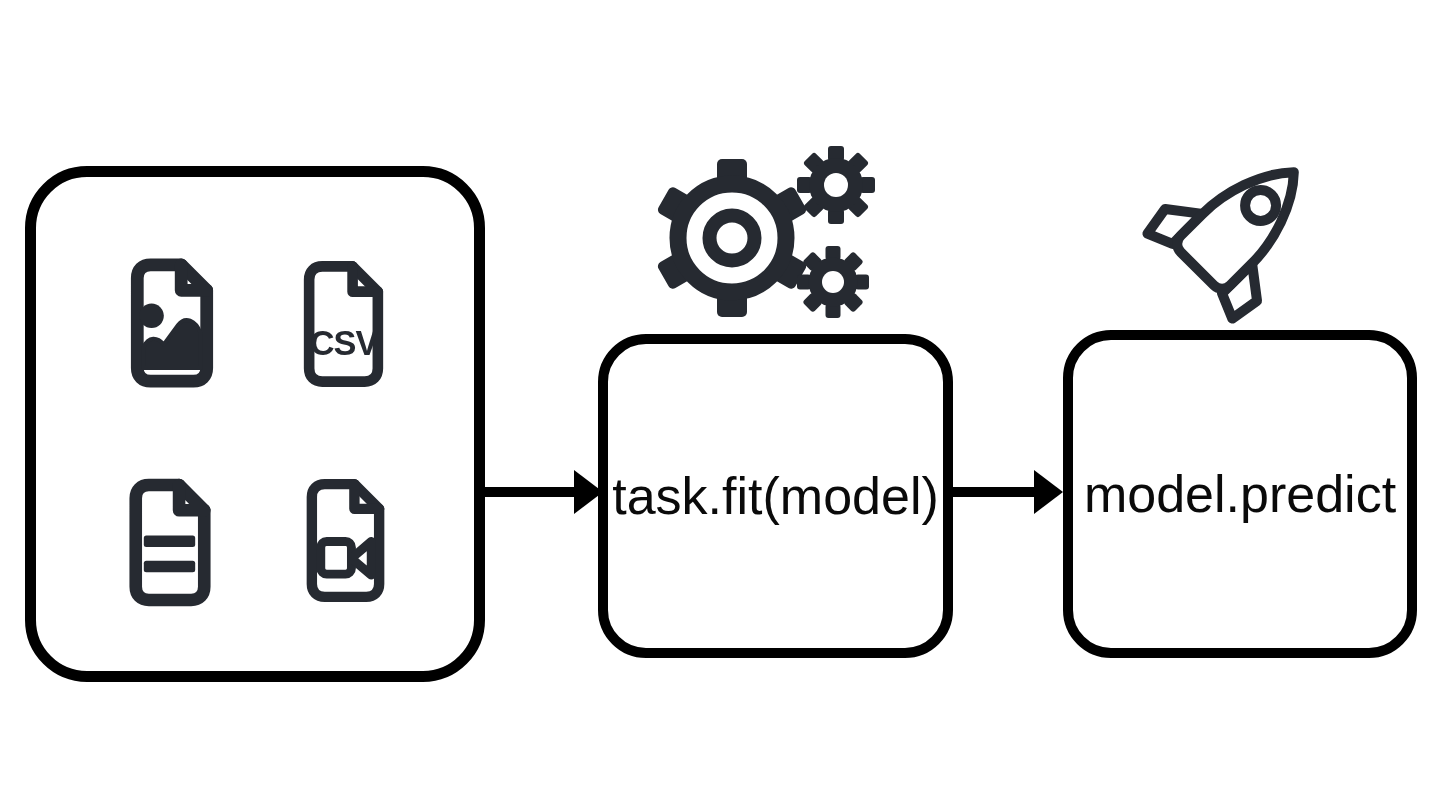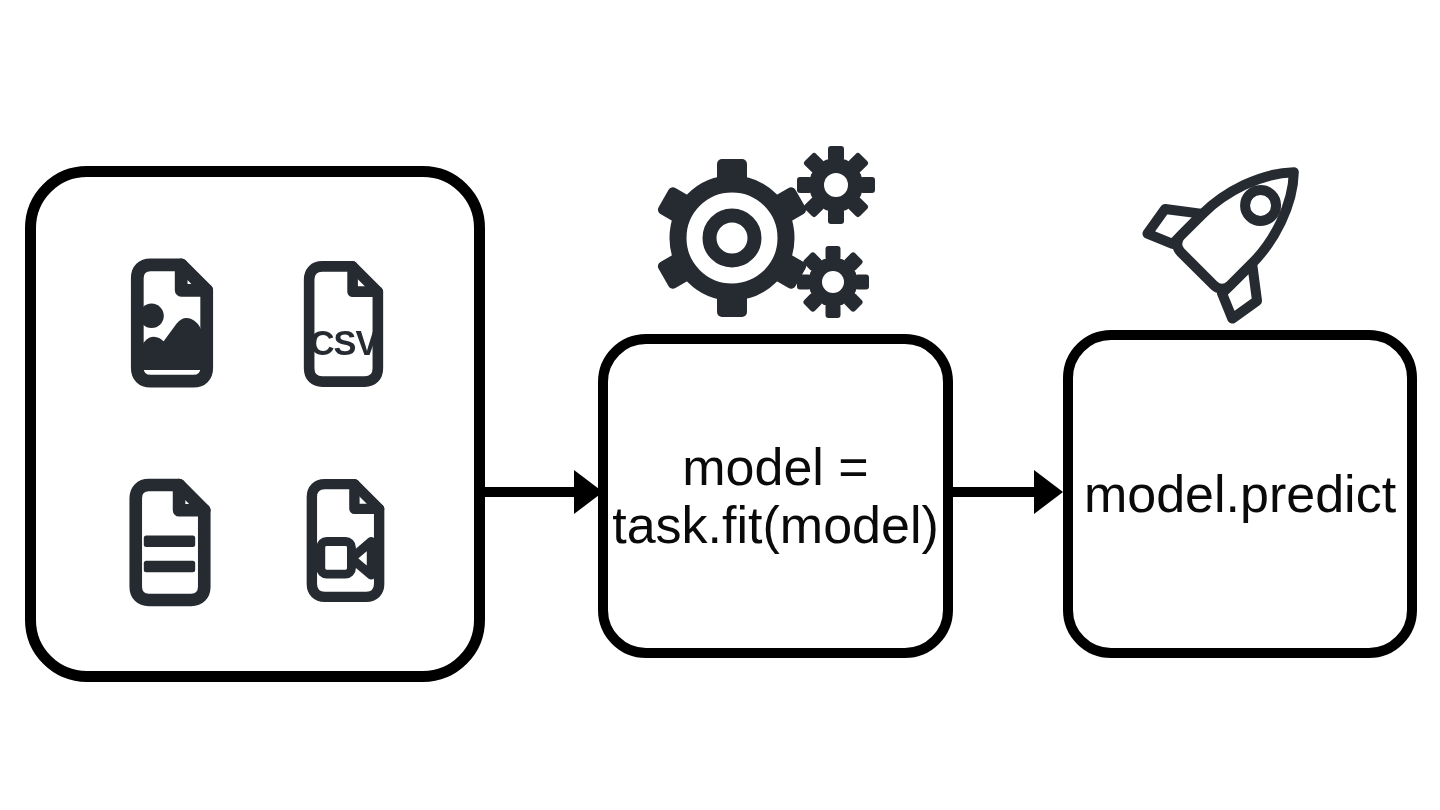--- a/index.html
+++ b/index.html
@@ -111,21 +111,20 @@
         <rect x="-7.5" y="-36" width="15" height="14" rx="3" transform="rotate(270)"></rect>
         <rect x="-7.5" y="-36" width="15" height="14" rx="3" transform="rotate(315)"></rect>
       </g>
       <circle r="24.5"></circle>
       <circle r="11" fill="#ffffff"></circle>
     </g>
   </svg>
 
   <div class="fbox" id="fit-box">
     <div class="code">
-      <span>model =</span>
       <span>task.fit(model)</span>
     </div>
   </div>
 
   <svg class="abs" style="left:950px;top:464px" width="115" height="56" viewBox="0 0 115 56">
     <line x1="0" y1="28" x2="86" y2="28" stroke="#000000" stroke-width="10"></line>
     <polygon points="84,6 113,28 84,50" fill="#000000"></polygon>
   </svg>
 
   <svg class="abs" style="left:1136px;top:128px" width="200" height="205" viewBox="0 0 200 205">

